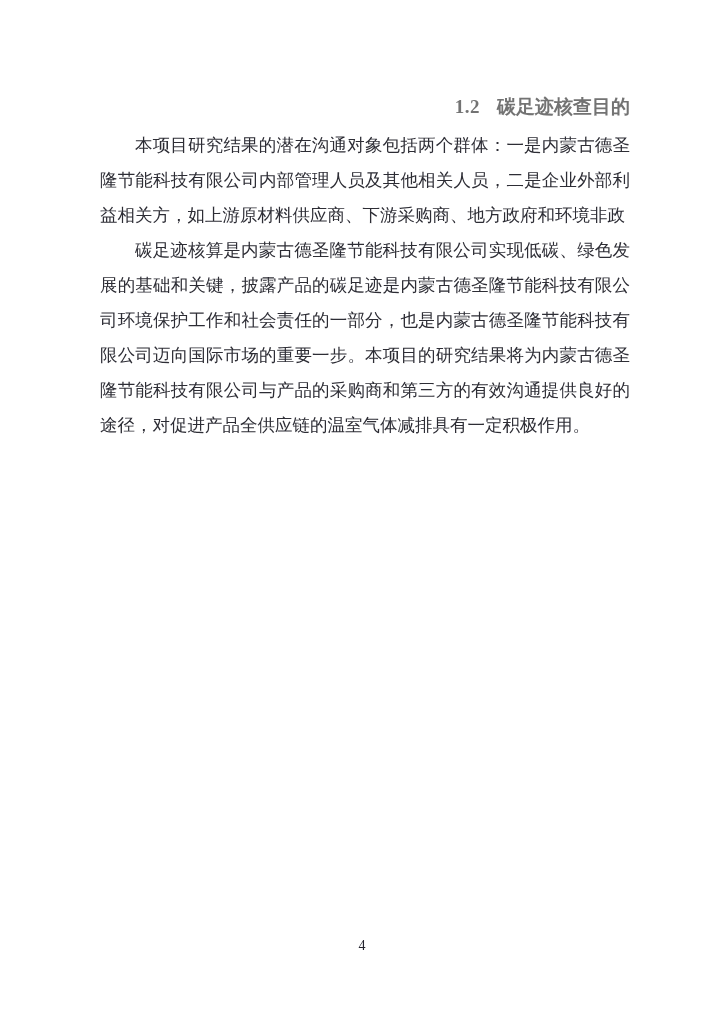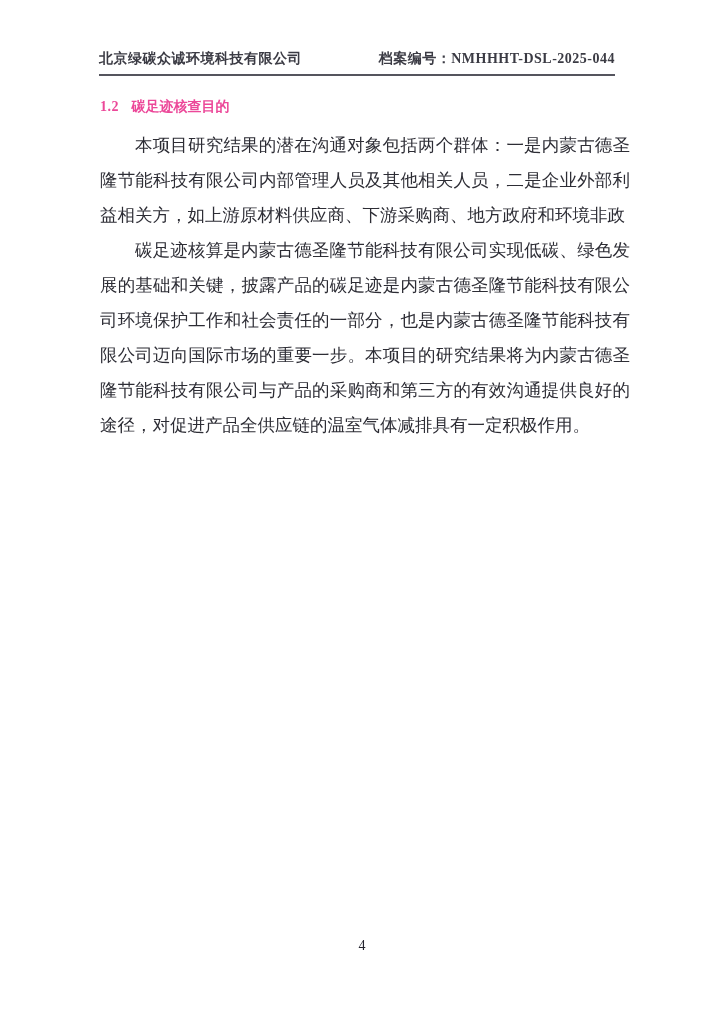--- a/index.html
+++ b/index.html
@@ -43,50 +43,46 @@
     line-height: 35px;
     text-align: justify;
   }
   .content p {
     margin: 0;
   }
   .content p.indent {
     text-indent: 2em;
   }
   .section-heading {
-    font-size: 14px;
+    font-size: 19px;
     font-weight: bold;
-    color: #ec4899;
+    color: #737373;
     line-height: 35px;
     margin: 2px 0 4px 0;
-    text-align: left;
+    text-align: right;
   }
   .section-heading .sec-num {
     margin-right: 0.9em;
     letter-spacing: 0.5px;
   }
   .page-footer {
     position: absolute;
     top: 938px;
     left: 0;
     width: 724px;
     text-align: center;
     font-size: 14px;
     color: #23232e;
   }
 </style>
 </head>
 <body>
 
 <div class="page">
 
-  <div class="doc-header">
-    <span class="company">北京绿碳众诚环境科技有限公司</span>
-    <span class="archive"><span>档案编号：</span><span>NMHHHT-DSL-2025-044</span></span>
-  </div>
 
   <div class="content">
 
 
     <h2 class="section-heading">
       <span class="sec-num">1.2</span><span>碳足迹核查目的</span>
     </h2>
 
 
     <p class="indent">本项目研究结果的潜在沟通对象包括两个群体：一是内蒙古德圣隆节能科技有限公司内部管理人员及其他相关人员，二是企业外部利益相关方，如上游原材料供应商、下游采购商、地方政府和环境非政</p>

